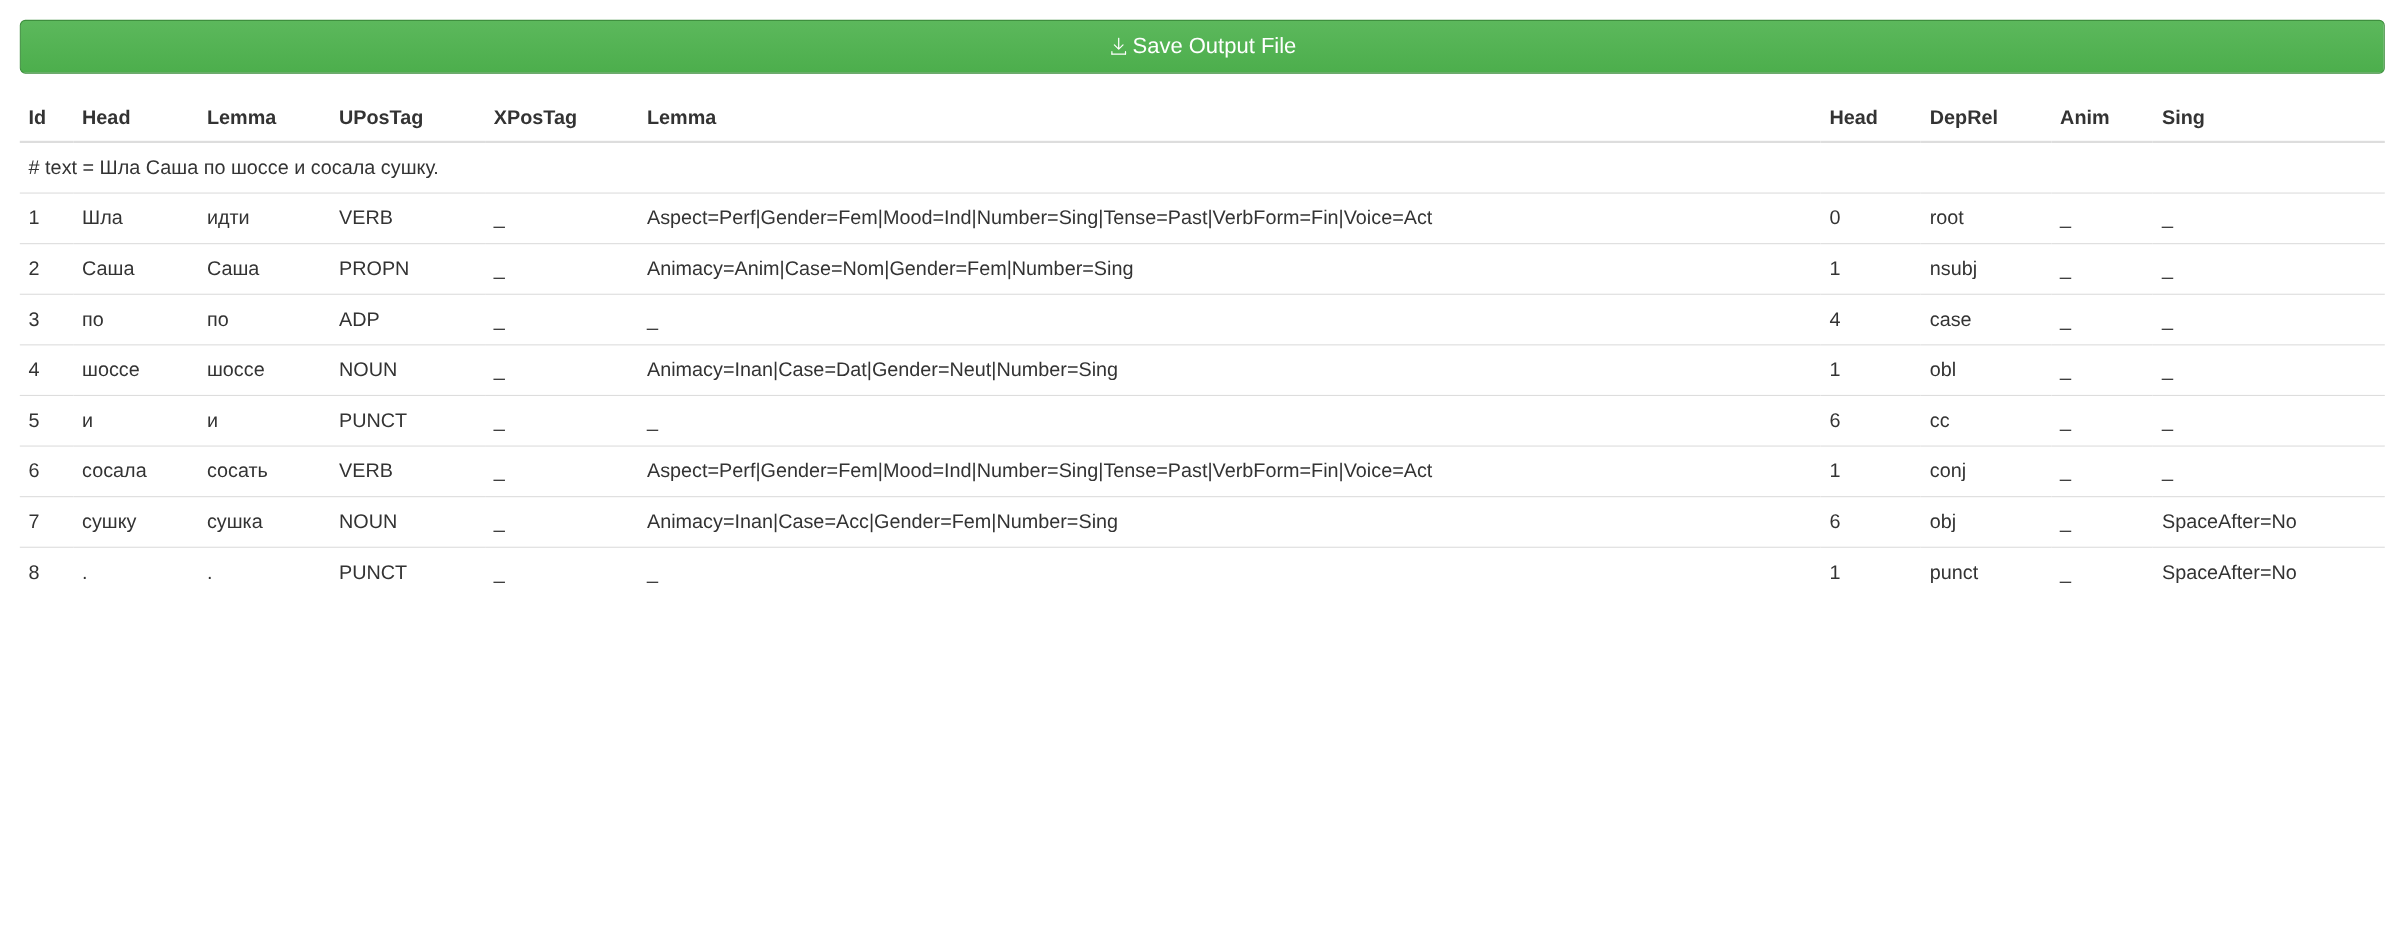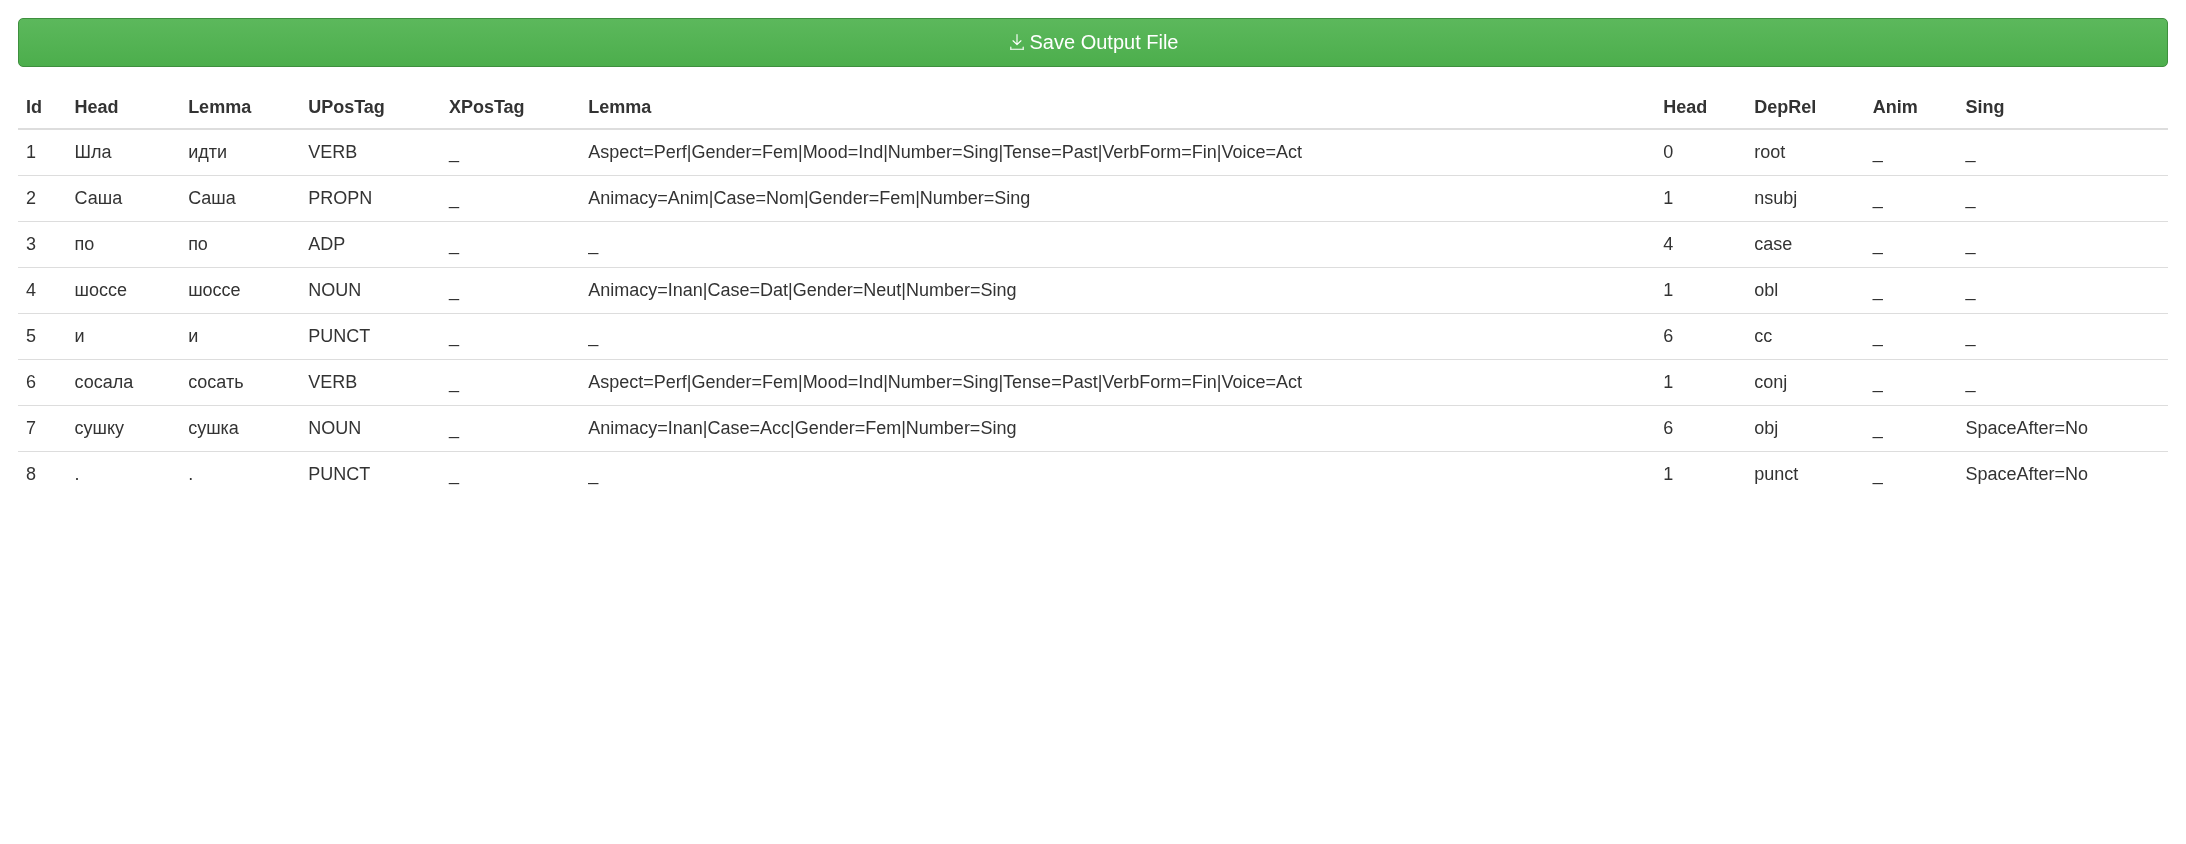--- a/index.html
+++ b/index.html
@@ -79,20 +79,23 @@
       <th>UPosTag</th>
       <th>XPosTag</th>
       <th class="col-feats">Lemma</th>
       <th>Head</th>
       <th>DepRel</th>
       <th>Anim</th>
       <th>Sing</th>
     </tr>
   </thead>
   <tbody id="table-body">
+    <tr class="sentence-row">
+      <td colspan="10"># text = Шла Саша по шоссе и сосала сушку.</td>
+    </tr>
   <tr>
         <td>1</td>
         <td>Шла</td>
         <td>идти</td>
         <td>VERB</td>
         <td>_</td>
         <td class="col-feats">Aspect=Perf|Gender=Fem|Mood=Ind|Number=Sing|Tense=Past|VerbForm=Fin|Voice=Act</td>
         <td>0</td>
         <td>root</td>
         <td>_</td>

